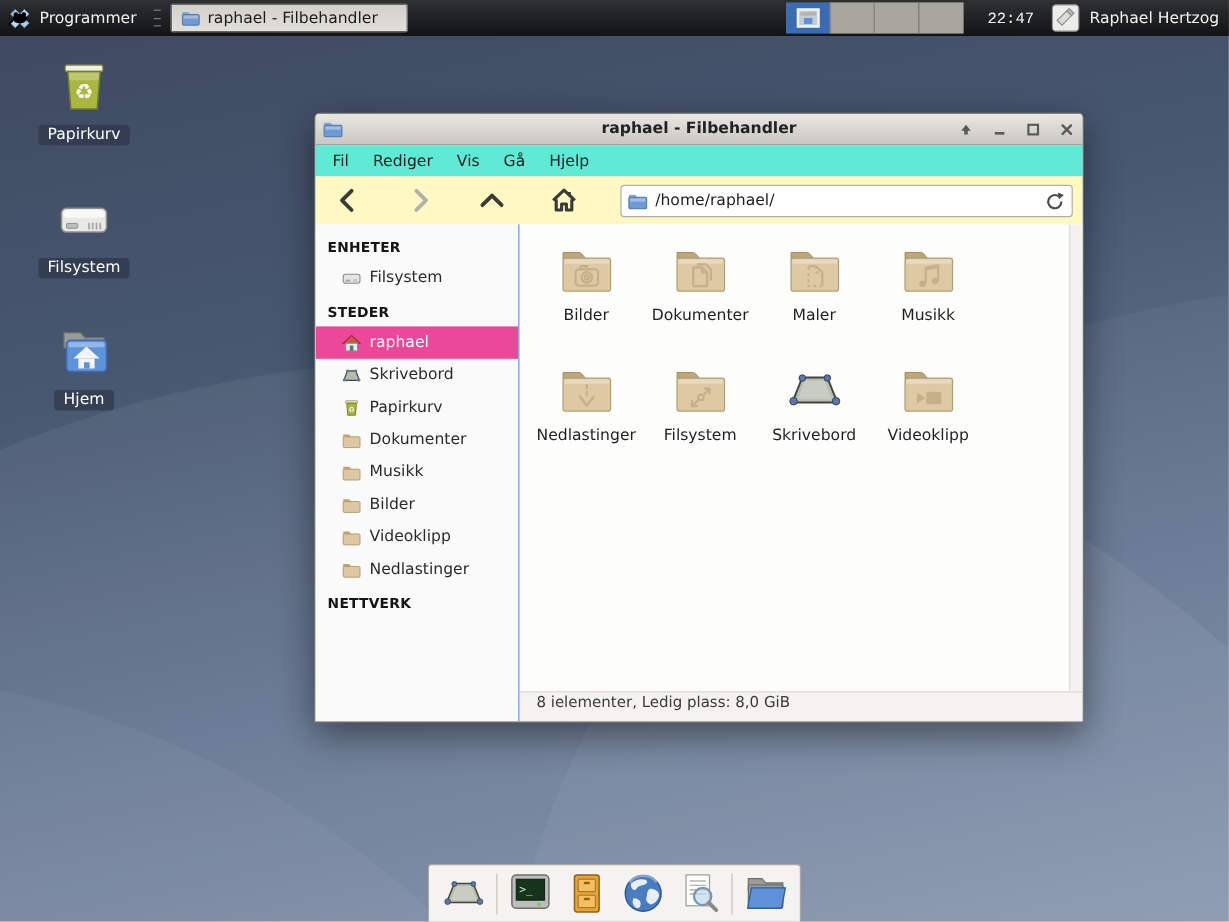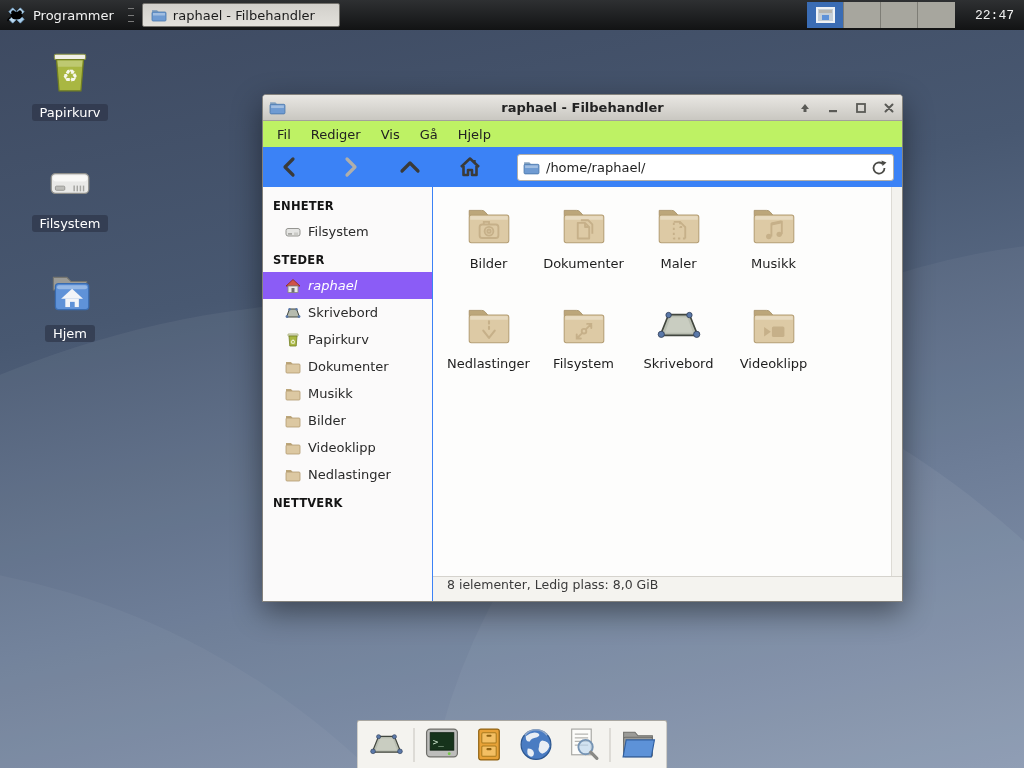--- a/index.html
+++ b/index.html
@@ -48,38 +48,38 @@
   
   .window { position:absolute; left:262px; top:94px; width:641px; height:508px;
     background:#fbfafa; border:1px solid #84827d; border-radius:4px 4px 0 0;
     box-shadow:0 10px 30px rgba(0,0,0,0.45); display:flex; flex-direction:column; z-index:10; }
   .titlebar { height:26px; background:linear-gradient(#e9e7e3,#c9c7c1); border-bottom:1px solid #a3a19b;
     border-radius:3px 3px 0 0; display:flex; align-items:center; padding:0 6px; position:relative; }
   .title { position:absolute; left:0; right:0; text-align:center; font-weight:bold;
     font-size:13px; color:#222; pointer-events:none; }
   .winbtns { margin-left:auto; display:flex; gap:14px; align-items:center; z-index:2; }
   .winbtn { width:14px; height:14px; display:flex; align-items:center; justify-content:center; }
-  .menubar { height:26px; background:#bef264; display:flex; align-items:center; padding:0 4px;
+  .menubar { height:26px; background:#5eead4; display:flex; align-items:center; padding:0 4px;
     font-size:13px; color:#222; }
   .menuitem { padding:3px 10px; }
-  .toolbar { height:40px; background:#3b82f6; display:flex; align-items:center; gap:22px; padding:0 8px; }
+  .toolbar { height:40px; background:#fef9c3; display:flex; align-items:center; gap:22px; padding:0 8px; }
   .navbtn { width:38px; height:30px; display:flex; align-items:center; justify-content:center; }
   .pathwrap { flex:1; position:relative; margin-left:6px; }
   .pathwrap input { width:100%; height:27px; border:1px solid #b2afa9; border-radius:3px;
     padding:0 30px 0 28px; font-size:13px; color:#1d1d1d; background:#fff;
     font-family:"DejaVu Sans","Liberation Sans",sans-serif; }
   .path-folder { position:absolute; left:6px; top:5px; }
   .reload { position:absolute; right:6px; top:5px; width:18px; height:18px; }
 
   .winbody { flex:1; display:flex; min-height:0; }
   .sidebar { width:170px; background:#fbfafa; border-right:1px solid #3b82f6; padding-top:4px;
     font-size:13px; color:#2a2a2a; overflow:hidden; }
   .shead { font-weight:bold; font-size:11.5px; color:#141414; padding:8px 0 5px 10px; letter-spacing:0.2px; }
   .srow { display:flex; align-items:center; gap:7px; height:27px; padding-left:22px; }
-  .srow.selected { background:#8b5cf6; color:#fff;font-style:italic; }
+  .srow.selected { background:#ec4899; color:#fff; }
   .mainview { flex:1; display:flex; flex-direction:column; min-width:0; }
   .iconview { flex:1; background:#fdfdfc; position:relative; overflow:hidden;
     display:flex; flex-wrap:wrap; align-content:flex-start; padding:14px 4px 0 8px; }
   .fitem { width:95px; height:100px; display:flex; flex-direction:column; align-items:center; margin-bottom:0; }
   .fitem .flbl { margin-top:5px; font-size:13px; color:#1e1e1e; }
   .vscroll { position:absolute; right:0; top:0; bottom:0; width:11px; background:#f3f2ee; border-left:1px solid #dddbd5; }
   .statusbar { height:25px; background:#f4f3ef; border-top:1px solid #d5d3cd; display:flex;
     padding-left:14px; font-size:12.5px; color:#3a3a3a; }
 
   
@@ -286,20 +286,28 @@
   <div class="panel-right">
     <div class="pager">
       <div class="ws active">
           <div class="miniwin"></div>
         </div>
       <div class="ws"></div>
       <div class="ws"></div>
       <div class="ws"></div>
     </div>
     <span class="clock">22:47</span>
+    <div class="userbtn">
+      <span>
+          <svg width="24" height="24">
+            <use href="#s-user"></use>
+          </svg>
+        </span>
+      <span class="username">Raphael Hertzog</span>
+    </div>
   </div>
 </div>
 
 <div class="window">
 
   <div class="titlebar">
     <span>
         <svg width="17" height="17">
           <use href="#s-folderblue16"></use>
         </svg>

